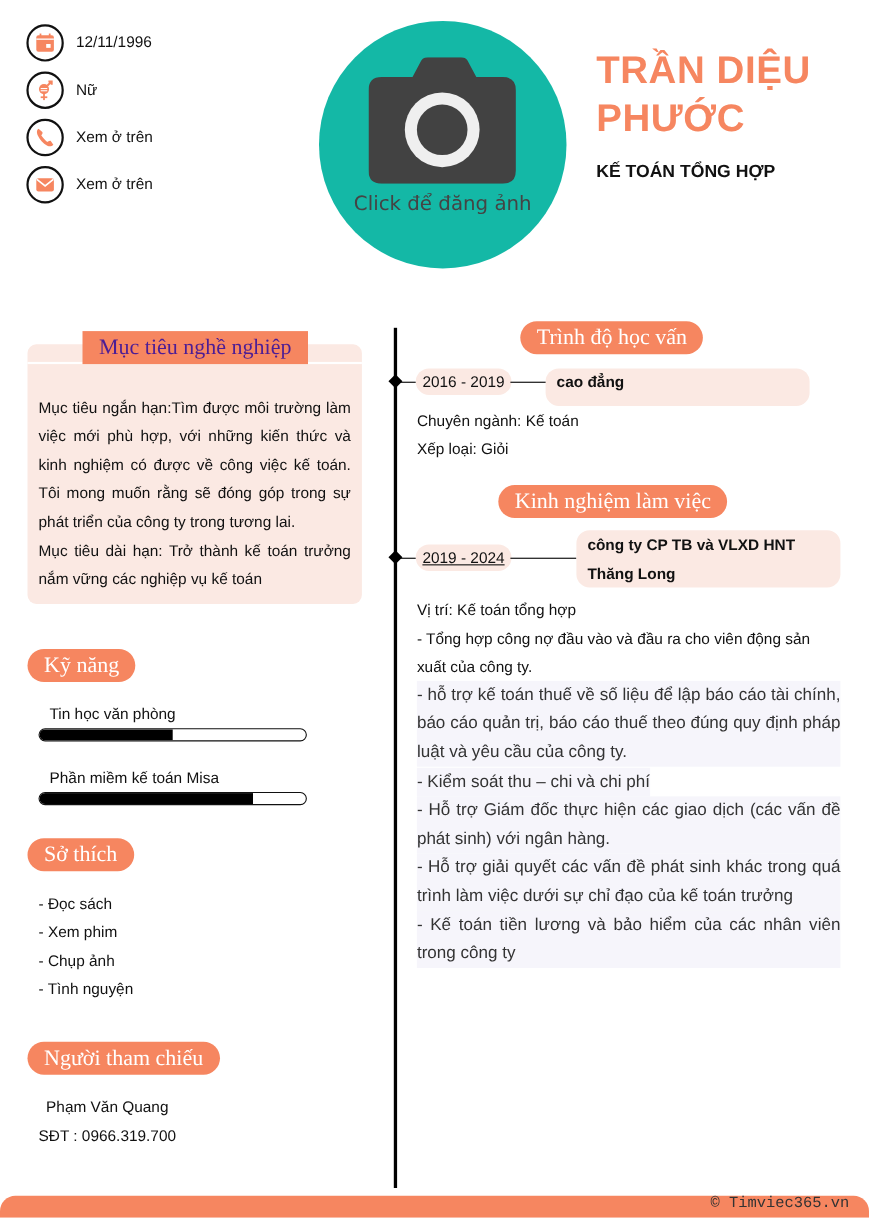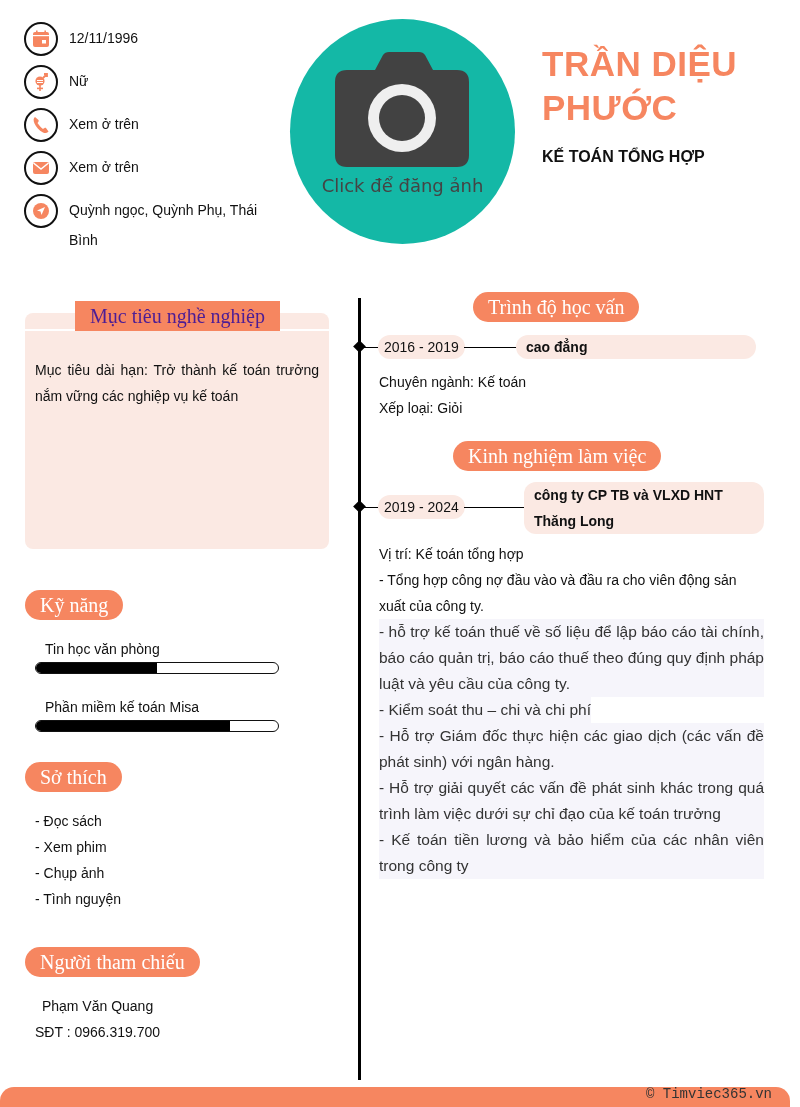--- a/index.html
+++ b/index.html
@@ -89,46 +89,38 @@
   </div>
   <div class="contact-row">
     <span class="contact-icon">
       <svg viewBox="0 0 20 20">
           <rect x="2" y="4" width="16" height="12" rx="2" fill="#f68660"></rect>
           <path d="M2.5 5 L10 11 L17.5 5" stroke="#fff" stroke-width="1.5" fill="none"></path>
         </svg>
     </span>
     <span class="contact-text">Xem ở trên</span>
   </div>
-  <div class="contact-row">
-    <span class="contact-icon">
-      <svg viewBox="0 0 20 20">
-          <circle cx="10" cy="10" r="8" fill="#f68660"></circle>
-          <path d="M14 6 L6 9.5 L9.5 10.5 L10.5 14 Z" fill="#fff"></path>
-        </svg>
-    </span>
-    <span class="contact-text">Quỳnh ngọc, Quỳnh Phụ, Thái Bình</span>
-  </div>
 </div>
 
 <div class="avatar">
   <svg width="134" height="115" viewBox="0 0 134 115">
     <path d="M40 18 L48 3 Q50 0 54 0 L84 0 Q88 0 90 3 L98 18 L122 18 Q134 18 134 30 L134 103 Q134 115 122 115 L12 115 Q0 115 0 103 L0 30 Q0 18 12 18 Z" fill="#424242"></path>
     <circle cx="67" cy="66" r="34" fill="#efefef"></circle>
     <circle cx="67" cy="66" r="23" fill="#424242"></circle>
   </svg>
   <div class="avatar-caption">Click để đăng ảnh</div>
 </div>
 
 <div class="name">TRẦN DIỆU PHƯỚC</div>
 <div class="job-title">KẾ TOÁN TỔNG HỢP</div>
 
 <div class="goal-box"></div>
 <div class="goal-head">Mục tiêu nghề nghiệp</div>
 <div class="goal-text">
+  <div>Mục tiêu ngắn hạn:Tìm được môi trường làm việc mới phù hợp, với những kiến thức và kinh nghiệm có được về công việc kế toán. Tôi mong muốn rằng sẽ đóng góp trong sự phát triển của công ty trong tương lai.</div>
   <div>Mục tiêu dài hạn: Trở thành kế toán trưởng nắm vững các nghiệp vụ kế toán</div>
 </div>
 
 <div class="pill" style="left:25px; top:590px;">Kỹ năng</div>
 <div class="skill" style="top:640px;">
   <div class="skill-label">Tin học văn phòng</div>
   <div class="skill-bar">
       <div class="skill-fill" style="width:50%;"></div>
     </div>
 </div>
@@ -153,30 +145,30 @@
   <div>SĐT : 0966.319.700</div>
 </div>
 
 <div class="timeline-line"></div>
 
 <div class="pill" style="left:473px; top:292px;">Trình độ học vấn</div>
 <div class="diamond" style="left:355px; top:342px;"></div>
 <div class="connector" style="left:362px; top:347px; width:16px;"></div>
 <div class="date-pill" style="left:378px; top:335px;">2016 - 2019</div>
 <div class="connector" style="left:464px; top:347px; width:60px;"></div>
-<div class="title-pill" style="left:516px; top:335px; width:240px; height:24px; line-height:24px;">cao đẳng</div>
+<div class="title-pill" style="left:496px; top:335px; width:240px; height:34px; line-height:24px;">cao đẳng</div>
 <div class="right-text" style="top:369px;">
   <div>Chuyên ngành: Kế toán</div>
   <div>Xếp loại: Giỏi</div>
 </div>
 
 <div class="pill" style="left:453px; top:441px;">Kinh nghiệm làm việc</div>
 <div class="diamond" style="left:355px; top:502px;"></div>
 <div class="connector" style="left:362px; top:507px; width:16px;"></div>
-<div class="date-pill" style="left:378px; top:495px;">2019 - 2024</div>
+<div class="date-pill" style="left:378px; top:495px;text-decoration:underline;">2019 - 2024</div>
 <div class="connector" style="left:464px; top:507px; width:60px;"></div>
 <div class="title-pill" style="left:524px; top:482px; width:240px; padding-top:0;">công ty CP TB và VLXD HNT Thăng Long</div>
 
 <div class="right-text" style="top:541px;">
   <div>Vị trí: Kế toán tổng hợp</div>
   <div>- Tổng hợp công nợ đầu vào và đầu ra cho viên động sản xuất của công ty.</div>
   <div class="hl">- hỗ trợ kế toán thuế về số liệu để lập báo cáo tài chính, báo cáo quản trị, báo cáo thuế theo đúng quy định pháp luật và yêu cầu của công ty.</div>
   <div class="hl" style="display:inline-block;">- Kiểm soát thu – chi và chi phí</div>
   <div class="hl">- Hỗ trợ Giám đốc thực hiện các giao dịch (các vấn đề phát sinh) với ngân hàng.</div>
   <div class="hl">- Hỗ trợ giải quyết các vấn đề phát sinh khác trong quá trình làm việc dưới sự chỉ đạo của kế toán trưởng</div>

